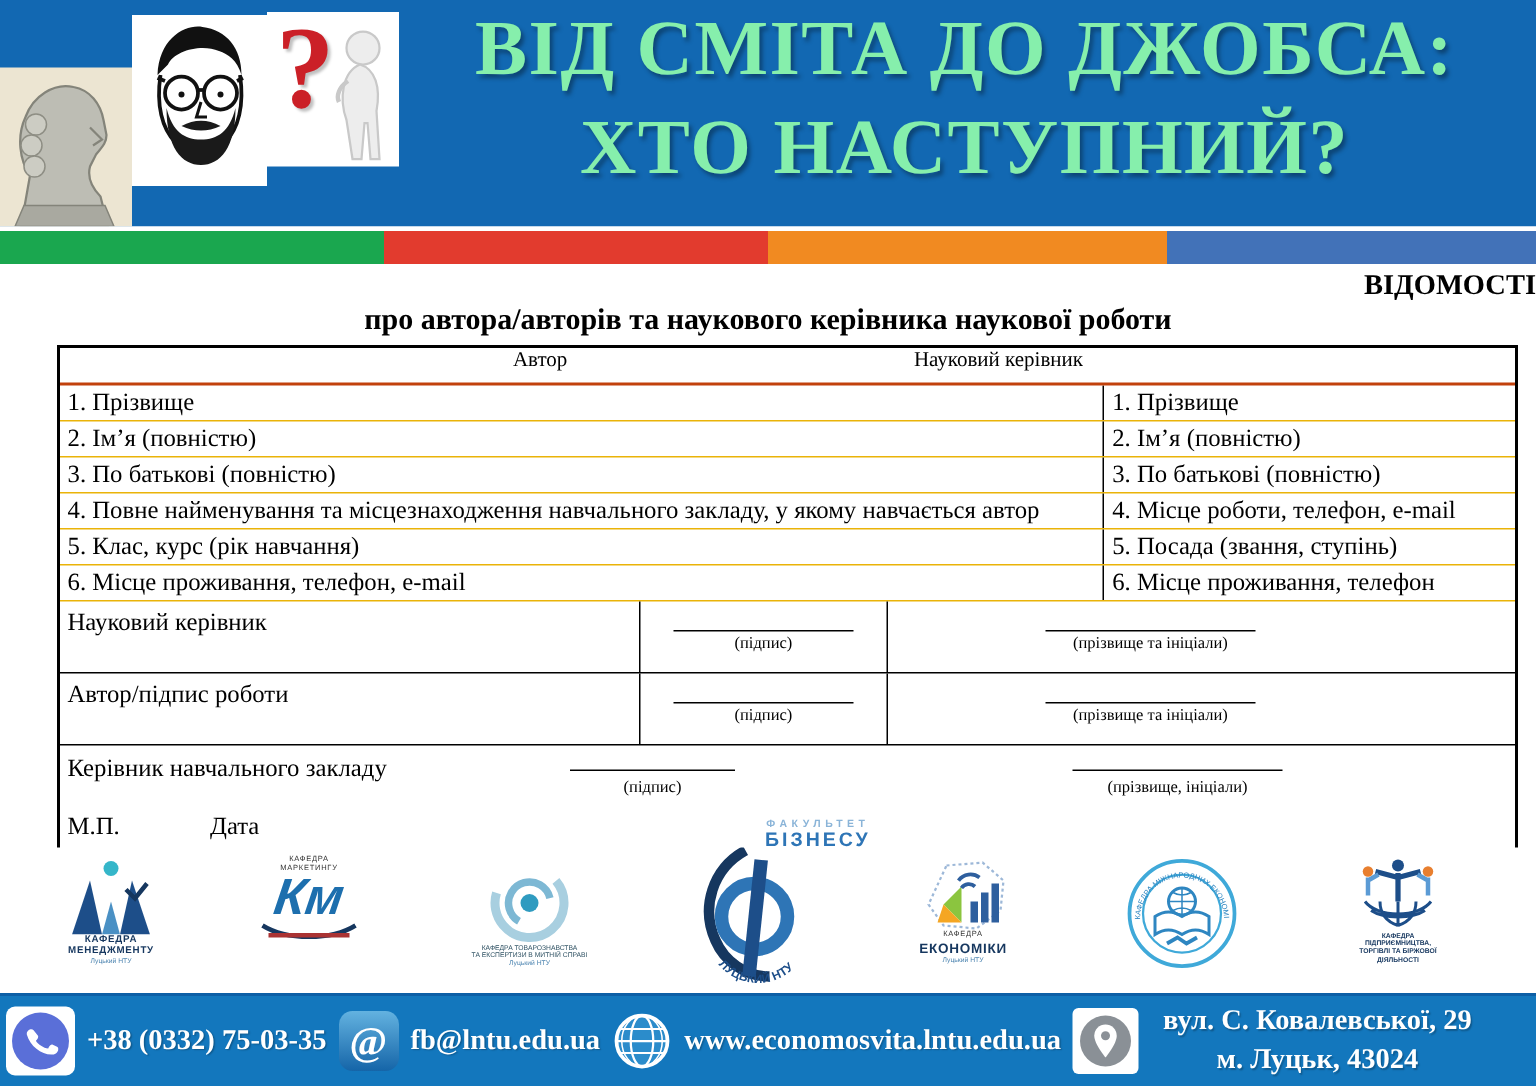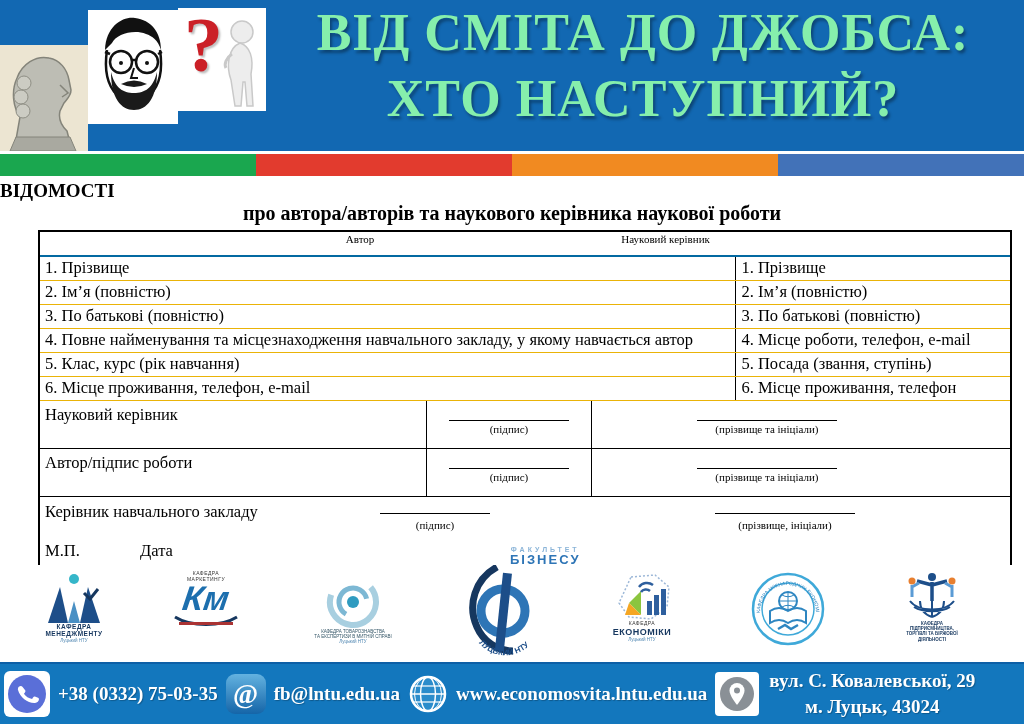--- a/index.html
+++ b/index.html
@@ -17,27 +17,27 @@
          justify-content:flex-start;align-items:center;color:#86efac;font-weight:bold;font-size:52px;
          line-height:66px;letter-spacing:1px;text-shadow:2px 3px 3px rgba(0,0,0,.35);white-space:nowrap}
   .white-sep{position:absolute;top:151px;left:0;width:1024px;height:3px;background:#fff}
   .stripe{position:absolute;top:154px;left:0;width:1024px;height:22px;display:flex}
   .st-g{width:256px;background:#1aa74f}
   .st-r{width:256px;background:#e23b2e}
   .st-o{width:266px;background:#f18a21}
   .st-b{width:246px;background:#4272b8}
 
   
-  .heading{position:absolute;top:180px;left:0;width:1024px;text-align:left;font-weight:bold;font-size:19px}
+  .heading{position:absolute;top:180px;left:0;width:1024px;text-align:right;font-weight:bold;font-size:19px}
   .subheading{position:absolute;top:202px;left:0;width:1024px;text-align:center;font-weight:bold;font-size:20px}
 
   
   .ftable{position:absolute;top:230px;left:38px;width:974px;border:2px solid #000;box-sizing:border-box;
           font-size:16.5px;background:#fff}
-  .thead{height:23px;position:relative;border-bottom:2px solid #0369a1;font-size:11px}
+  .thead{height:23px;position:relative;border-bottom:2px solid #c2410c;font-size:14px}
   .thead .col-a{position:absolute;left:33%;transform:translateX(-50%);top:1px}
   .thead .col-s{position:absolute;left:64.5%;transform:translateX(-50%);top:1px}
   .r{height:24px;display:flex;border-bottom:1px solid #eab308;box-sizing:border-box}
   .r .lc{width:71.8%;border-right:1px solid #000;box-sizing:border-box;padding:1px 0 0 5px;white-space:nowrap;overflow:hidden}
   .r .rc{flex:1;padding:1px 0 0 5px;white-space:nowrap;overflow:hidden}
   .sigrow{height:48px;display:flex;border-bottom:1px solid #000;box-sizing:border-box}
   .sigrow .slabel{width:39.9%;border-right:1px solid #000;box-sizing:border-box;padding:4px 0 0 5px}
   .sigrow .scell{width:17%;border-right:1px solid #000;box-sizing:border-box;display:flex;flex-direction:column;
                  align-items:center;padding-top:17px}
   .sigrow .ncell{flex:1;display:flex;justify-content:center;padding-top:17px}
@@ -73,21 +73,21 @@
   .icon-phone{width:46px;height:46px;background:#fff;border-radius:6px;display:flex;align-items:center;
               justify-content:center;margin:0 8px 0 4px;flex:none}
   .icon-phone .disc{width:38px;height:38px;border-radius:50%;background:#5a6fd8;display:flex;align-items:center;justify-content:center}
   .icon-at{width:40px;height:40px;border-radius:9px;margin:0 8px;flex:none;
            background:linear-gradient(180deg,#63b2e0,#1565a8);display:flex;align-items:center;justify-content:center;
            font-size:27px;font-weight:bold;color:#fff}
   .icon-globe{width:40px;height:40px;margin:0 8px;flex:none}
   .icon-pin{width:44px;height:44px;background:#fff;border-radius:4px;margin:0 8px;flex:none;
             display:flex;align-items:center;justify-content:center}
   .addr{display:flex;flex-direction:column;align-items:center;font-size:19px;line-height:1.35;
-        text-shadow:1px 1px 1px rgba(0,0,0,.25);margin-left:2px}
+        text-shadow:1px 1px 1px rgba(0,0,0,.25);margin-left:8px}
 </style>
 </head>
 <body>
 
 <div class="header">
   <div class="smith-box">
     <svg width="88" height="106" viewBox="0 0 88 106">
       <path d="M14 106 L20 72 C13 62 11 46 17 33 C22 19 36 10 49 13 C60 15 67 24 69 35 L71 45 C71 51 67 54 64 58 L60 66 C58 74 61 80 67 86 L72 106 Z" fill="#bdbdb4" stroke="#84847a" stroke-width="1.5"></path>
       <circle cx="24" cy="38" r="7" fill="#ccccc3" stroke="#8e8e84"></circle>
       <circle cx="21" cy="52" r="7" fill="#ccccc3" stroke="#8e8e84"></circle>

